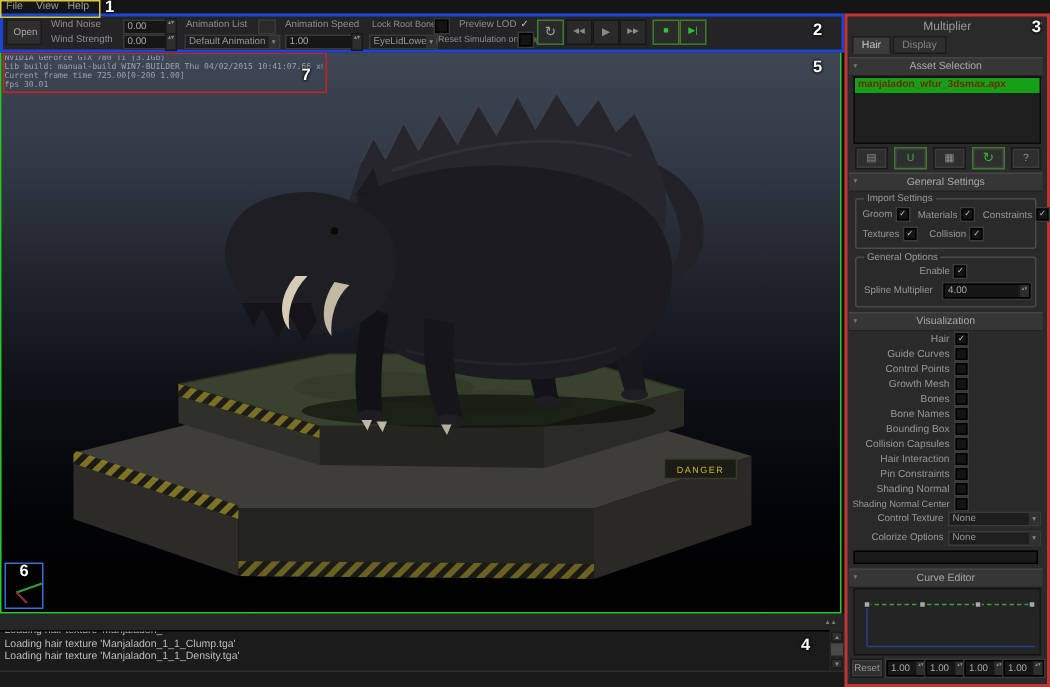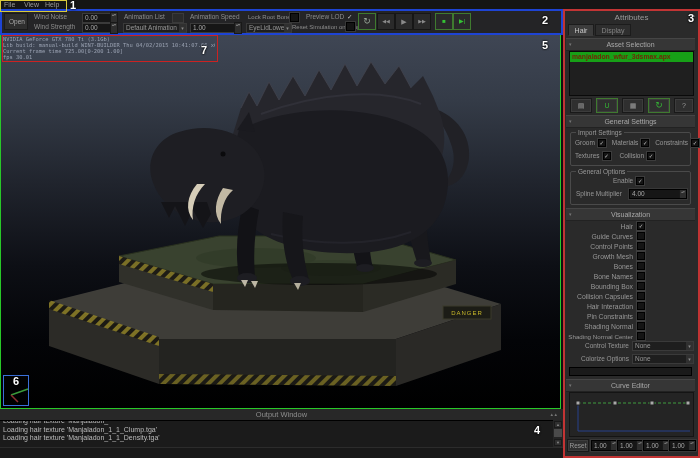--- a/index.html
+++ b/index.html
@@ -199,38 +199,37 @@
 
     <div class="ann-box" style="left:2px;top:341px;width:24px;height:29px;border:1.5px solid #3a6fd8;"></div>
     <svg width="28" height="26" viewBox="0 0 28 26" style="position:absolute;left:3px;top:345px;">
       <line x1="7" y1="16" x2="24" y2="10" stroke="#3a9a3a" stroke-width="1.5"></line>
       <line x1="7" y1="16" x2="14" y2="23" stroke="#8a3030" stroke-width="1.5"></line>
     </svg>
     <span class="ann-num" style="left:12px;top:341px;">6</span>
   </div>
 
   <div id="outwin">
-    <div id="outtitle">Output Window</div>
     <span style="position:absolute;right:6px;top:2px;font-size:5px;color:#777;">▴ ▴</span>
     <div id="outtext">
       <div class="outline" style="margin-top:-4px;">Loading hair texture 'Manjaladon_</div>
       <div class="outline">Loading hair texture 'Manjaladon_1_1_Clump.tga'</div>
       <div class="outline">Loading hair texture 'Manjaladon_1_1_Density.tga'</div>
     </div>
     <div id="outsb">
       <div class="sbbtn" style="top:0;">▲</div>
       <div style="position:absolute;left:0;top:8px;width:8px;height:8px;background:#4a4a4a;"></div>
       <div class="sbbtn" style="bottom:0;">▼</div>
     </div>
   </div>
   <span class="ann-num" style="left:534px;top:424px;">4</span>
   <div id="footer"></div>
 
   <div id="panel">
-    <div class="ptitle">Attributes</div>
+    <div class="ptitle">Multiplier</div>
     <span style="position:absolute;right:3px;top:2px;font-size:6px;color:#777;">▪</span>
     <span class="ann-num" style="right:4px;top:1px;left:auto;">3</span>
 
     <div class="tab active" style="left:3px;width:26px;">Hair</div>
     <div class="tab inactive" style="left:30px;width:36px;">Display</div>
 
     <div class="sechdr" style="top:27px;">
       <span class="mk">▾</span>
       <span>Asset Selection</span>
     </div>

